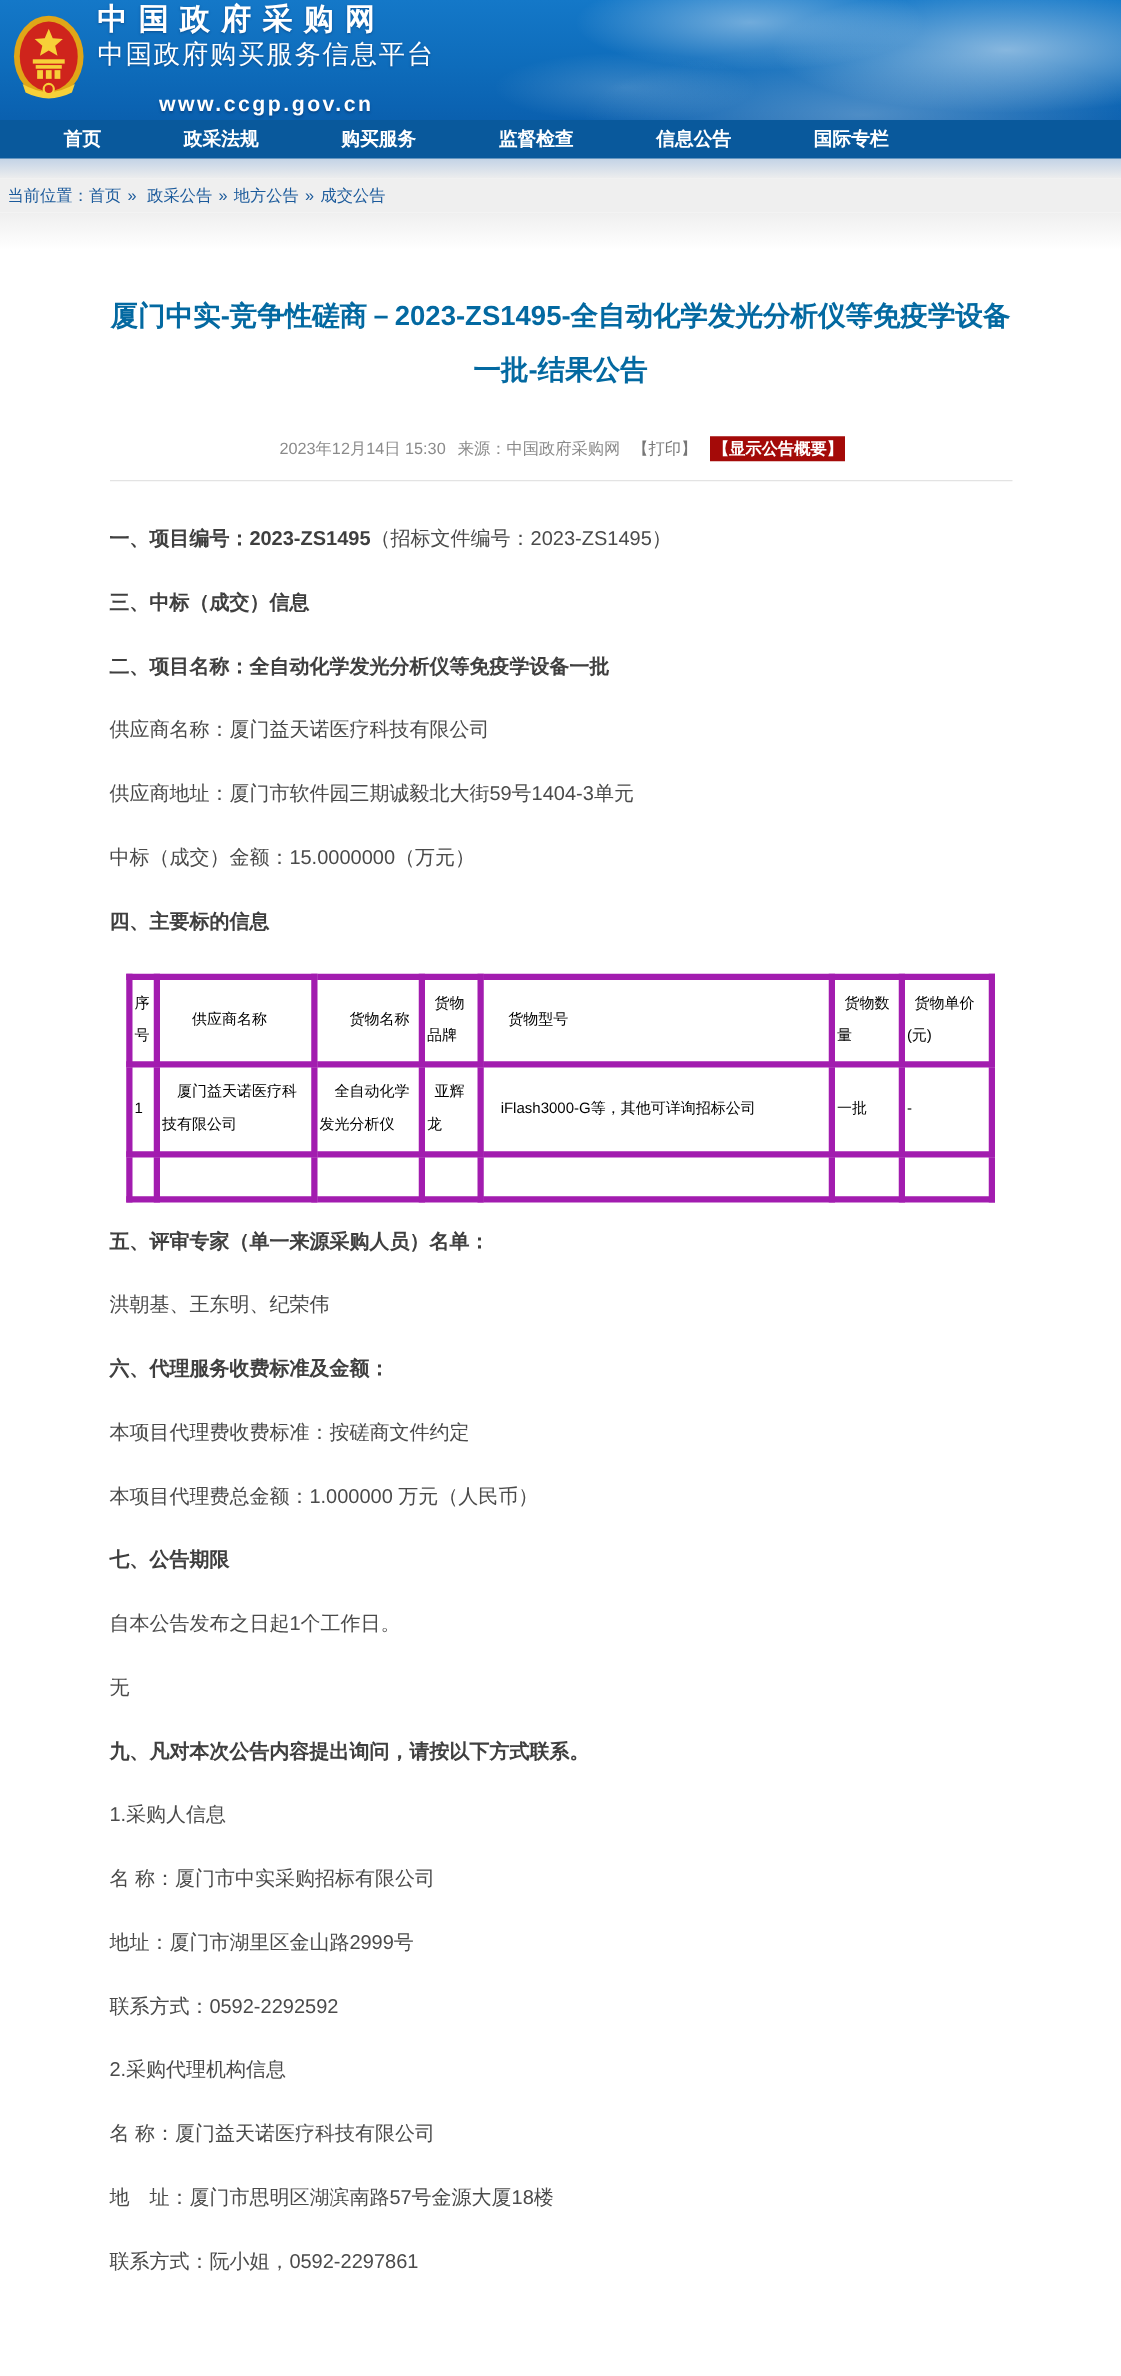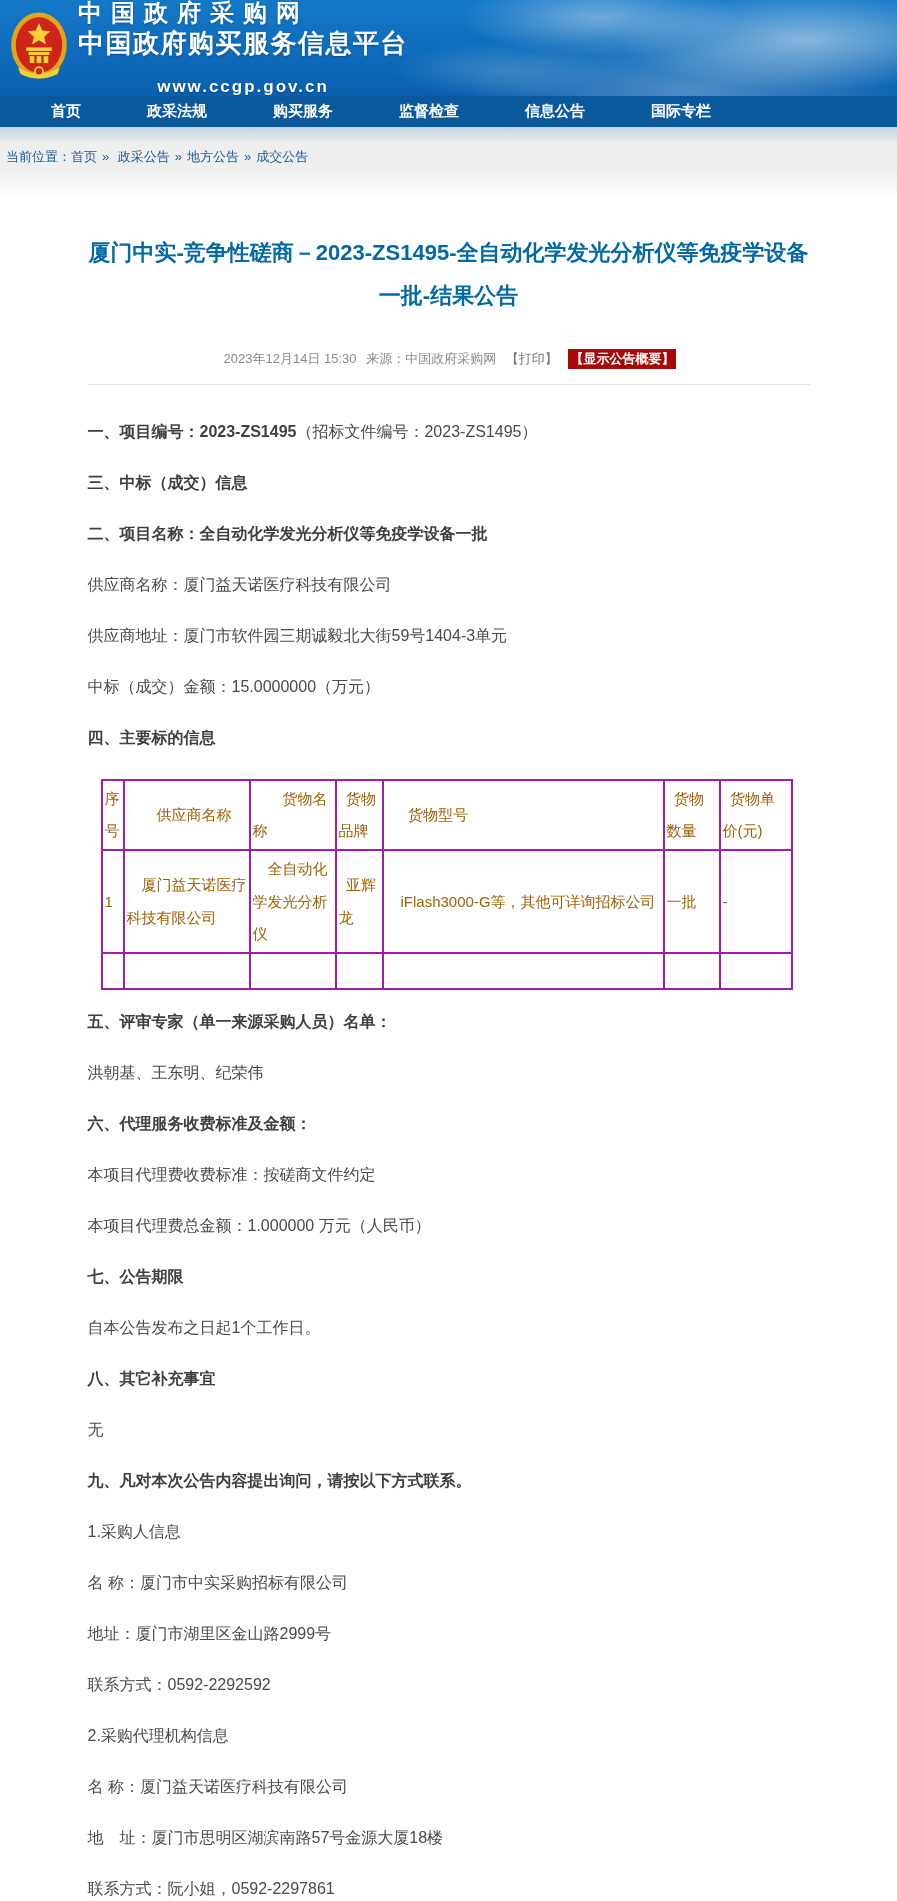--- a/index.html
+++ b/index.html
@@ -22,21 +22,21 @@
       radial-gradient(ellipse 260px 70px at 805px 40px, rgba(255,255,255,.50), rgba(255,255,255,0) 72%),
       radial-gradient(ellipse 320px 80px at 690px 92px, rgba(255,255,255,.28), rgba(255,255,255,0) 70%),
       radial-gradient(ellipse 150px 40px at 500px 70px, rgba(255,255,255,.18), rgba(255,255,255,0) 70%),
       linear-gradient(180deg, #1478c8 0%, #0e6cbb 55%, #0a60af 100%);
     overflow: hidden;
   }
   .logo-wrap { display: flex; align-items: center; padding-left: 10px; cursor: pointer; }
   .emblem { width: 58px; height: 74px; flex: 0 0 auto; margin-right: 10px; }
   .site-titles { color: #ffffff; text-shadow: 0 1px 2px rgba(0,40,90,.45); }
   .site-title-main { font-size: 24px; font-weight: bold; letter-spacing: 9px; line-height: 1.15; white-space: nowrap; }
-  .site-title-sub  { font-size: 26px; font-weight: bold; letter-spacing: 1.5px; line-height: 1.15; margin-top: 2px; white-space: nowrap; }
+  .site-title-sub  { font-size: 21px; font-weight: normal; letter-spacing: 1.5px; line-height: 1.15; margin-top: 2px; white-space: nowrap; }
   .site-title-url  { font-size: 17px; font-weight: bold; letter-spacing: 2px; text-align: center; margin-top: 18px; }
 
   
   .main-nav {
     height: 31px;
     background: #09599c;
     display: flex;
     align-items: center;
     padding-left: 18px;
   }
@@ -93,24 +93,24 @@
 
   
   table.items-table {
     border-collapse: collapse;
     table-layout: fixed;
     width: 690px;
     margin: 4px 0 22px 13px;
     border-bottom: 2px solid #222222;
   }
   .items-table td {
-    border: 2px solid #a21caf;
-    font-size: 15px;
+    border: 5px solid #a21caf;
+    font-size: 12px;
     line-height: 2.15;
-    color: #a16207;
+    color: #000000;
     padding: 2px 2px;
     vertical-align: middle;
     overflow: hidden;
     word-break: break-all;
     text-align: left;
   }
   .items-table tr.hdr td { height: 70px; }
   .items-table tr.r1 td  { height: 72px; }
   .items-table tr.empty td { height: 36px; }
   .ti-0  { text-indent: 0; }
@@ -239,21 +239,20 @@
     <p class="sec">六、代理服务收费标准及金额：</p>
 
     <p>本项目代理费收费标准：按磋商文件约定</p>
 
     <p>本项目代理费总金额：1.000000 万元（人民币）</p>
 
     <p class="sec">七、公告期限</p>
 
     <p>自本公告发布之日起1个工作日。</p>
 
-    <p class="sec">八、其它补充事宜</p>
 
     <p>无</p>
 
     <p class="sec">九、凡对本次公告内容提出询问，请按以下方式联系。</p>
 
     <p>1.采购人信息</p>
 
     <p>名 称：厦门市中实采购招标有限公司</p>
 
     <p>地址：厦门市湖里区金山路2999号</p>

